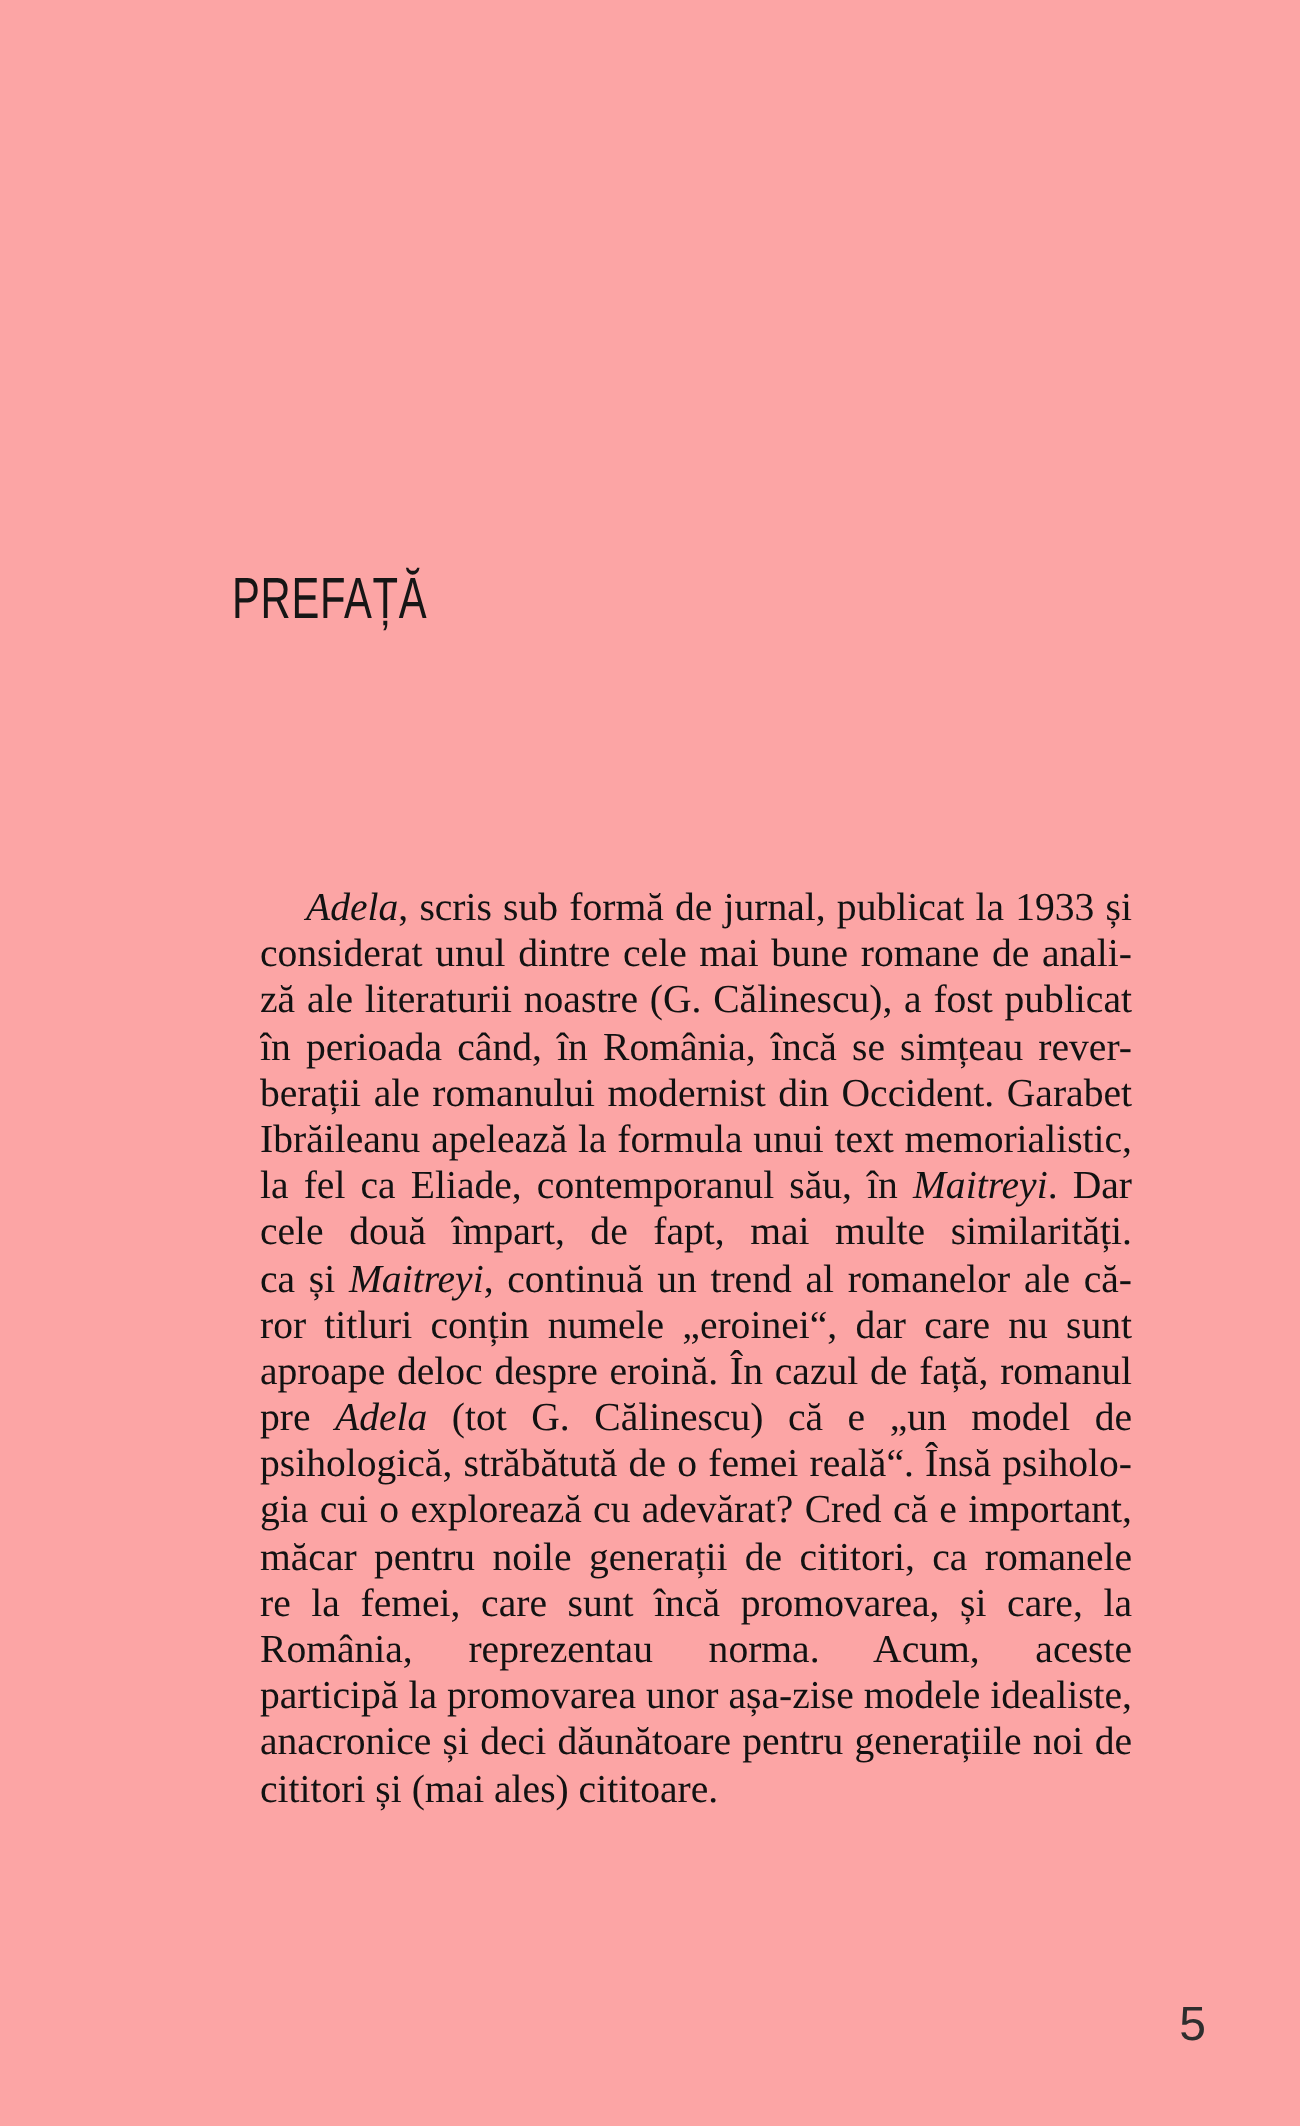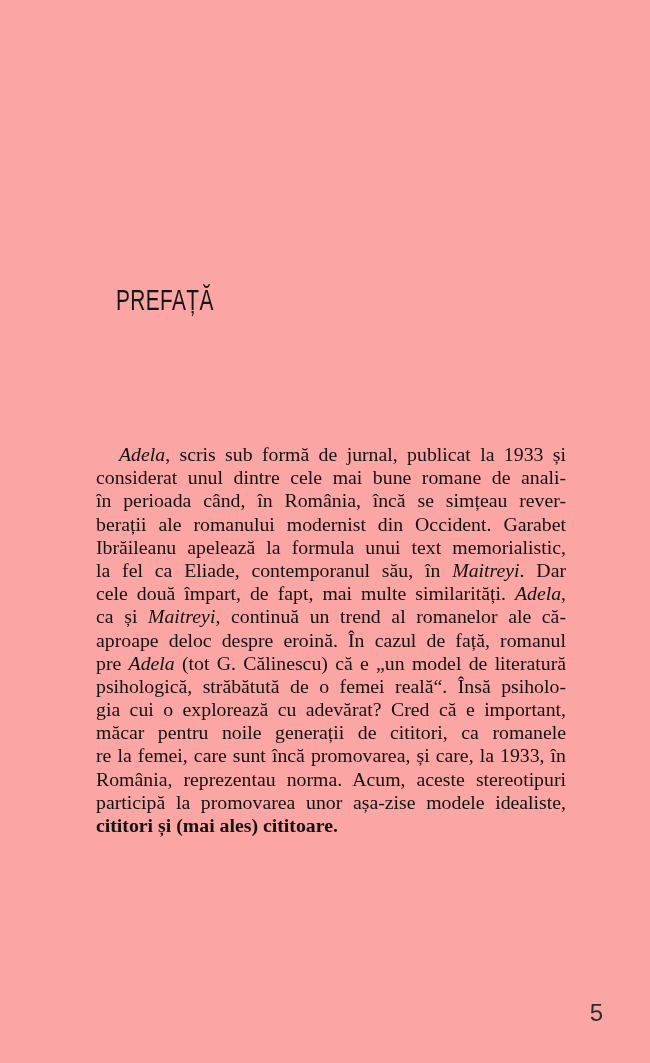--- a/index.html
+++ b/index.html
@@ -39,27 +39,27 @@
     font-size: 19.8px;
     line-height: 23.2px;
     color: #121212;
   }
   .text-line {
     text-align: justify;
     text-align-last: justify;
     height: 23.2px;
     overflow: hidden;
     white-space: normal;
+    margin-left: 34px;
   }
   .text-line.first {
     text-indent: 23px;
   }
   .text-line.last {
     text-align-last: left;
-    font-weight: bold;
   }
   .text-line em {
     font-style: italic;
   }
   .page-number {
     position: absolute;
     top: 1001px;
     right: 84px;
     font-family: "Liberation Sans", sans-serif;
     font-size: 24px;
@@ -69,31 +69,34 @@
 </style>
 </head>
 <body>
 
 <div class="book-page" style="background: #fca5a5; color: rgb(22, 22, 22); padding-left: 37px;">
   <h1 class="chapter-title">PREFAȚĂ</h1>
 
   <div class="textblock" id="paragraph">
       <div class="text-line first"><em>Adela</em><span>, scris sub formă de jurnal, publicat la 1933 și</span></div>
       <div class="text-line"><span>considerat unul dintre cele mai bune romane de anali-</span></div>
+      <div class="text-line"><span>ză ale literaturii noastre (G. Călinescu), a fost publicat</span></div>
       <div class="text-line"><span>în perioada când, în România, încă se simțeau rever-</span></div>
       <div class="text-line"><span>berații ale romanului modernist din Occident. Garabet</span></div>
       <div class="text-line"><span>Ibrăileanu apelează la formula unui text memorialistic,</span></div>
       <div class="text-line"><span>la fel ca Eliade, contemporanul său, în </span><em>Maitreyi</em><span>. Dar</span></div>
       <div class="text-line"><span>cele două împart, de fapt, mai multe similarități. </span><em>Adela</em><span>,</span></div>
       <div class="text-line"><span>ca și </span><em>Maitreyi</em><span>, continuă un trend al romanelor ale că-</span></div>
+      <div class="text-line"><span>ror titluri conțin numele „eroinei“, dar care nu sunt</span></div>
       <div class="text-line"><span>aproape deloc despre eroină. În cazul de față, romanul</span></div>
       <div class="text-line"><span>pre </span><em>Adela</em><span> (tot G. Călinescu) că e „un model de literatură</span></div>
       <div class="text-line"><span>psihologică, străbătută de o femei reală“. Însă psiholo-</span></div>
       <div class="text-line"><span>gia cui o explorează cu adevărat? Cred că e important,</span></div>
       <div class="text-line"><span>măcar pentru noile generații de cititori, ca romanele</span></div>
       <div class="text-line"><span>re la femei, care sunt încă promovarea, și care, la 1933, în</span></div>
       <div class="text-line"><span>România, reprezentau norma. Acum, aceste stereotipuri</span></div>
       <div class="text-line"><span>participă la promovarea unor așa-zise modele idealiste,</span></div>
+      <div class="text-line"><span>anacronice și deci dăunătoare pentru generațiile noi de</span></div>
       <div class="text-line last"><span>cititori și (mai ales) cititoare.</span></div>
     </div>
 
   <div class="page-number">5</div>
 </div>
 
 </body></html>

